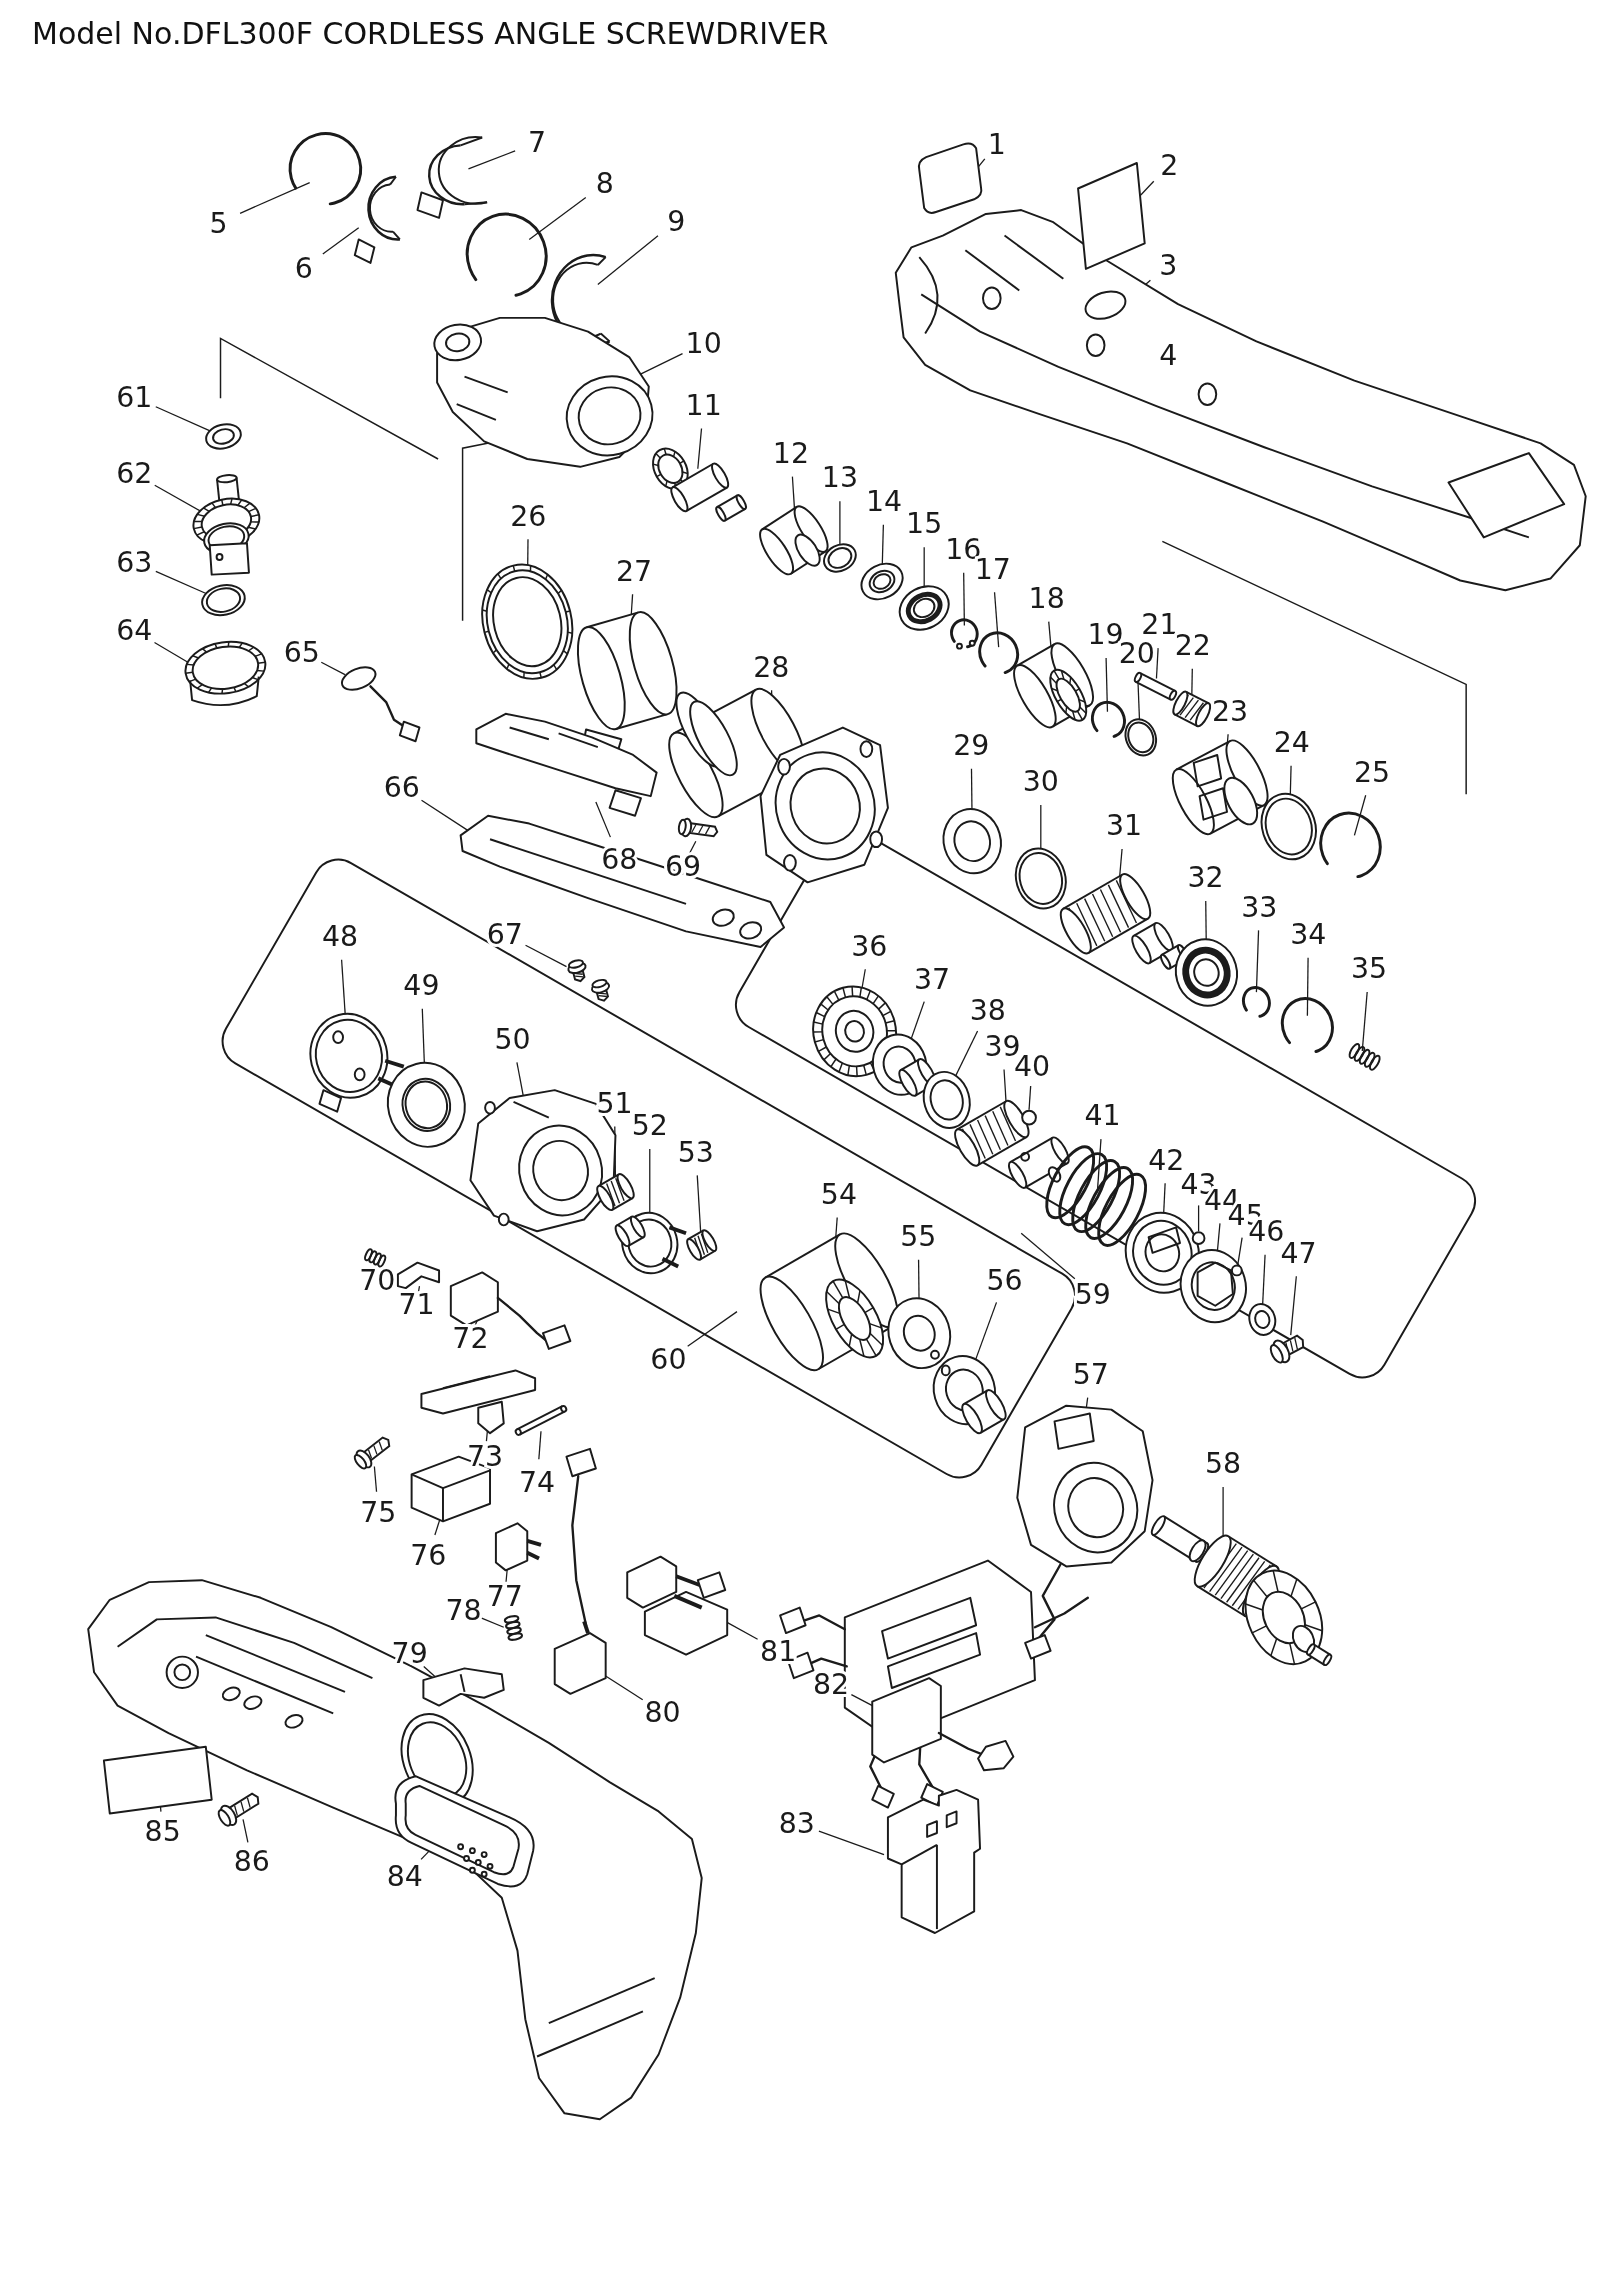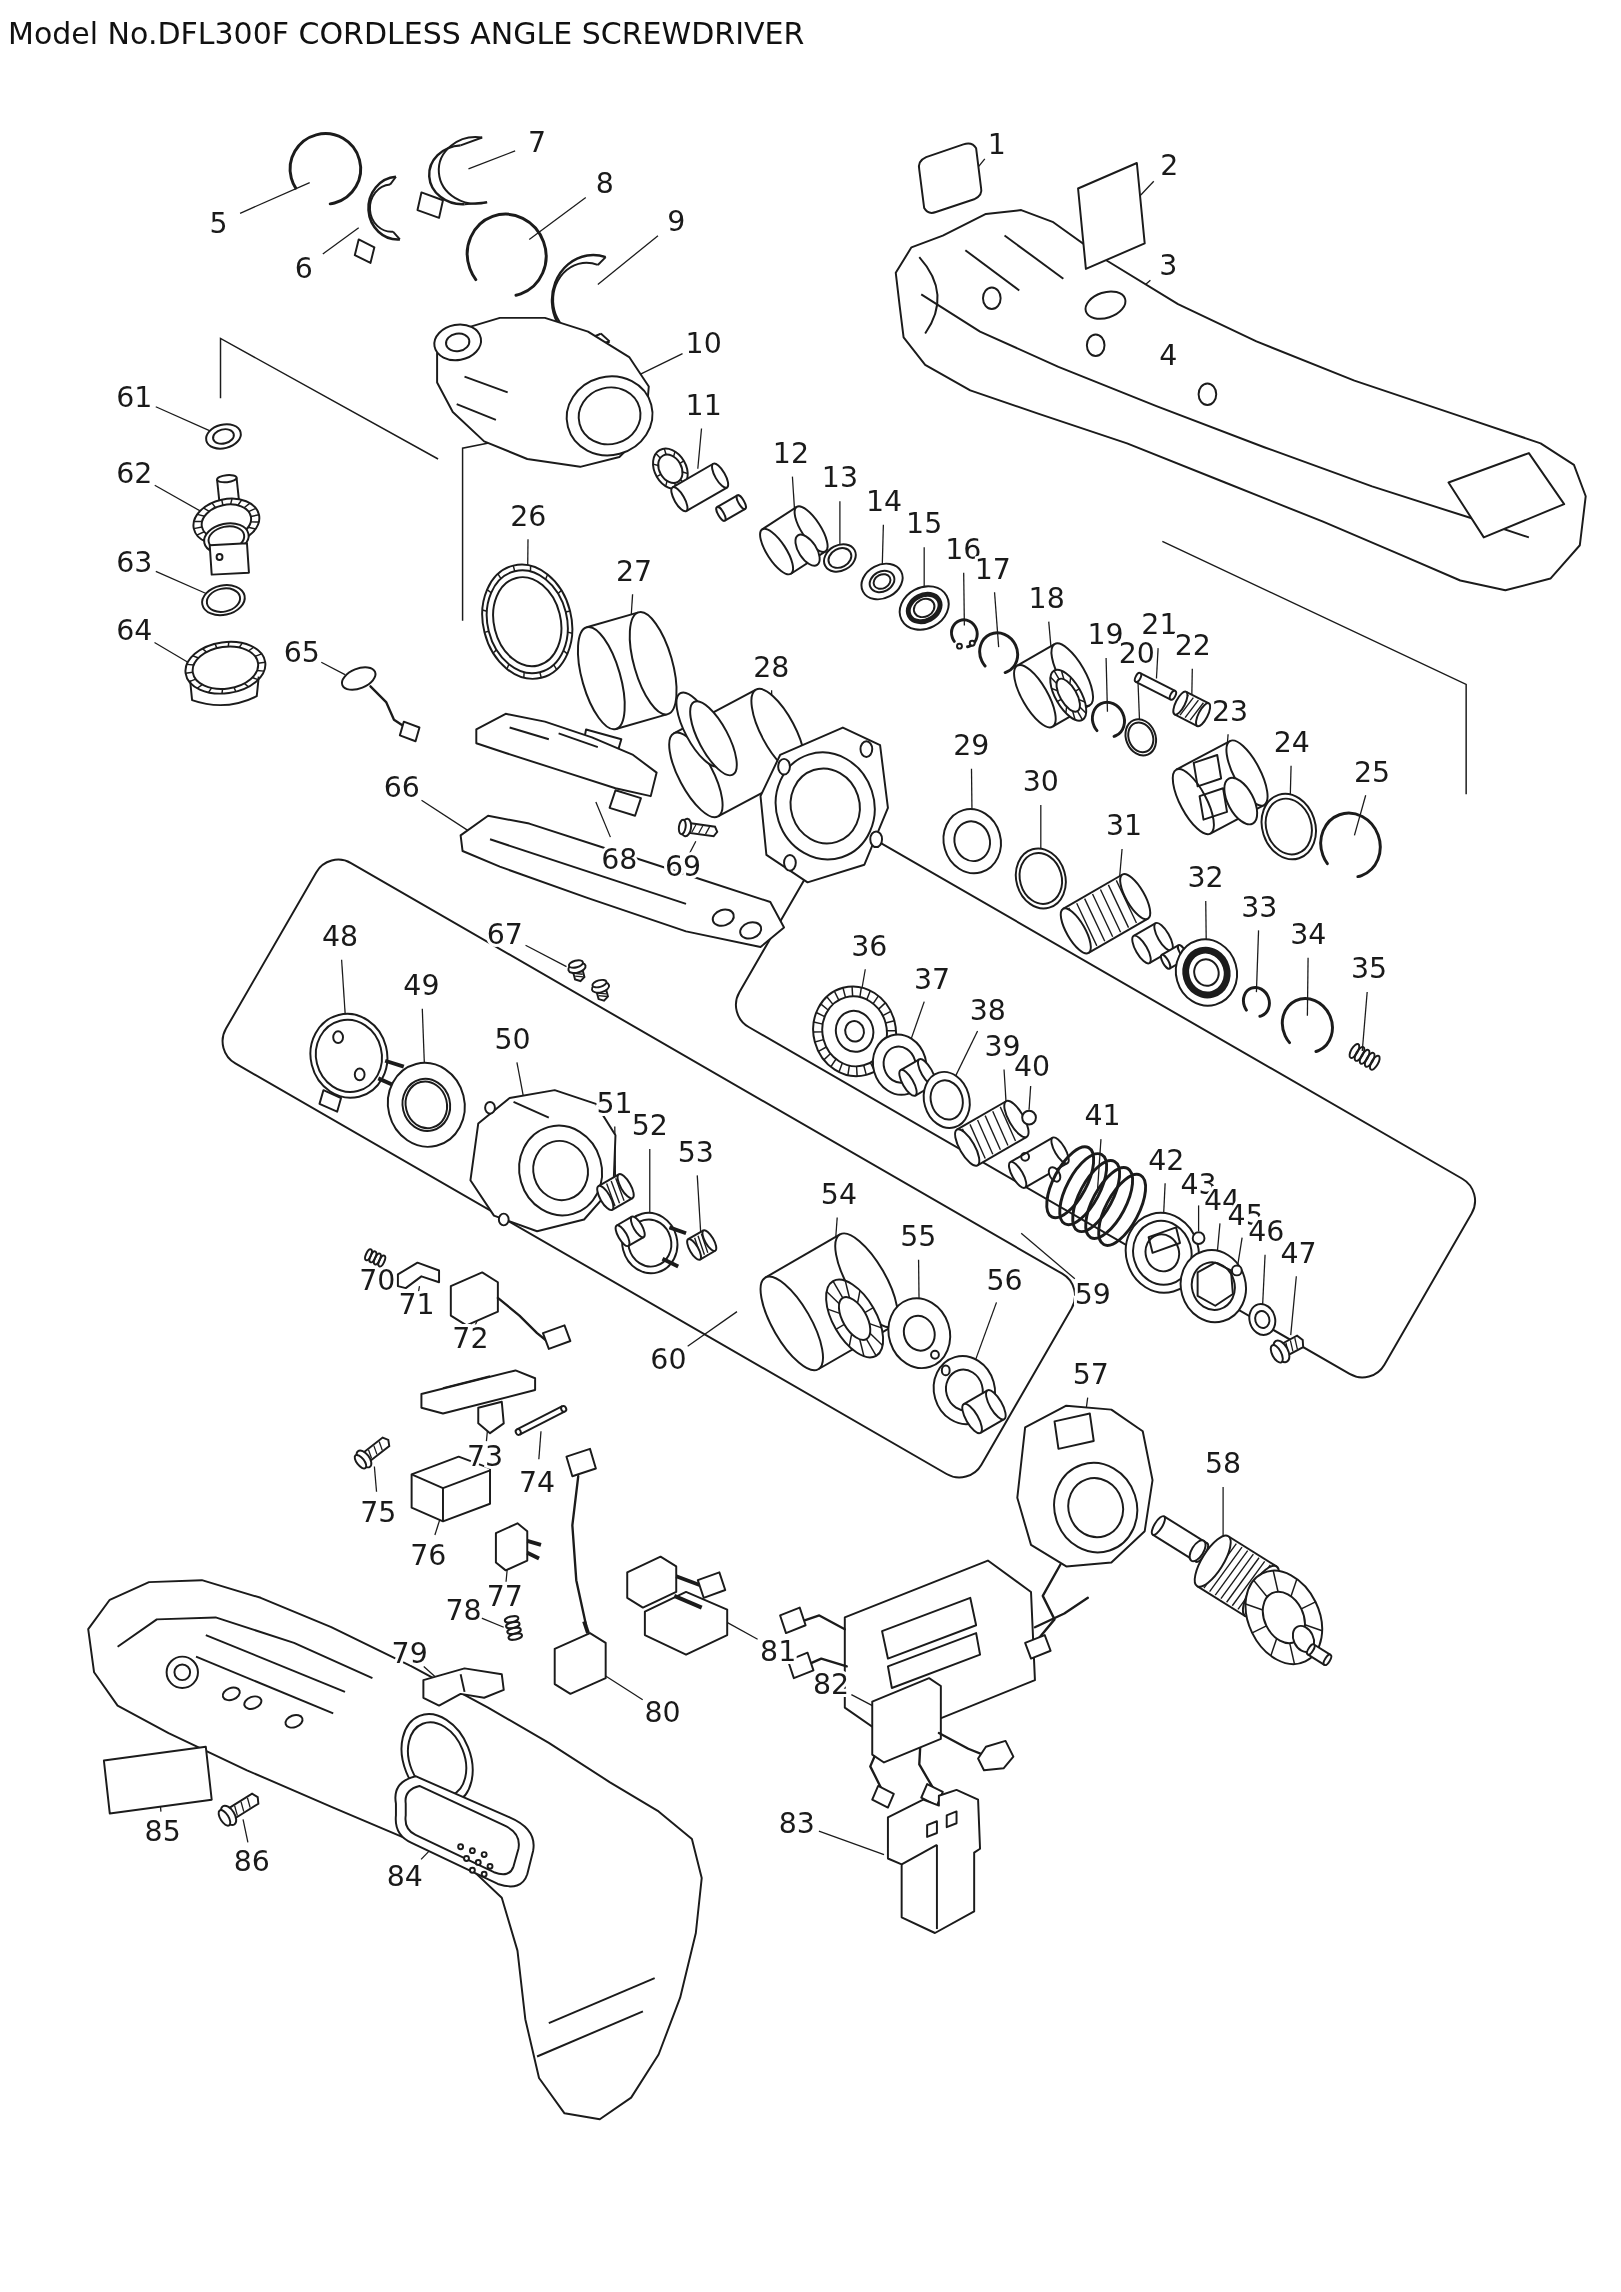--- a/index.html
+++ b/index.html
@@ -1,17 +1,17 @@
 <!DOCTYPE html>
 <html><head>
 <meta charset="utf-8">
 <style>
   html,body{margin:0;padding:0;background:#fff;}
   body{width:1621px;height:2293px;position:relative;font-family:"DejaVu Sans",sans-serif;}
-  .title{position:absolute;left:8px;top:15.7px;font-size:30px;font-weight:500;color:#111;letter-spacing:0;white-space:nowrap;}
+  .title{position:absolute;left:32px;top:15.7px;font-size:30px;font-weight:500;color:#111;letter-spacing:0;white-space:nowrap;}
   svg{position:absolute;left:0;top:0;}
   svg text{font-family:"DejaVu Sans",sans-serif;font-size:29px;fill:#1a1a1a;paint-order:stroke;stroke:#ffffff;stroke-width:6px;text-anchor:middle;}
 </style>
 </head>
 <body>
 
 <div class="title">Model No.DFL300F CORDLESS ANGLE SCREWDRIVER</div>
 <svg width="1621" height="2293" viewBox="0 0 1654 2339">
     <g>
       <rect x="748" y="1010" width="760" height="230" rx="26" fill="none" stroke="#1b1b1b" stroke-width="2" transform="rotate(30 1128 1125)"></rect>

